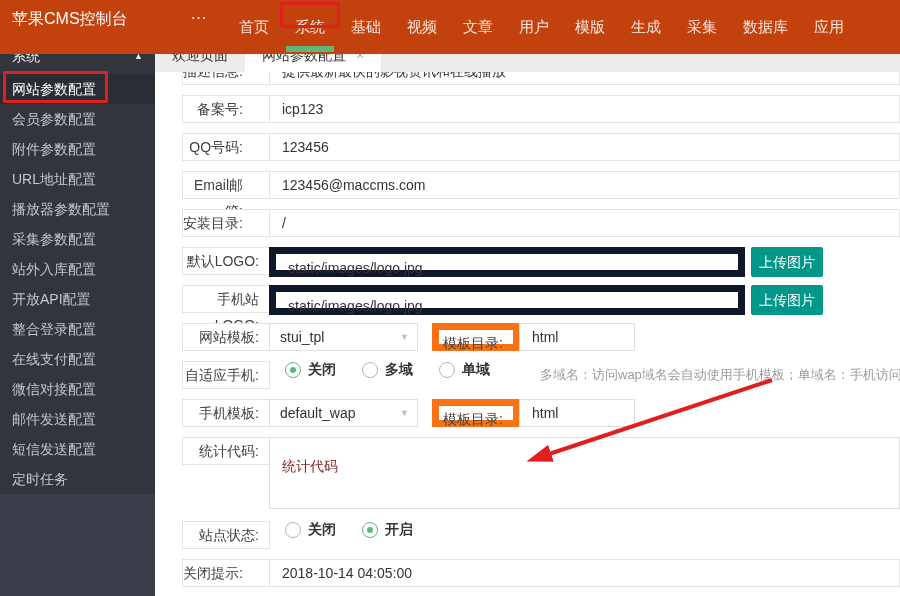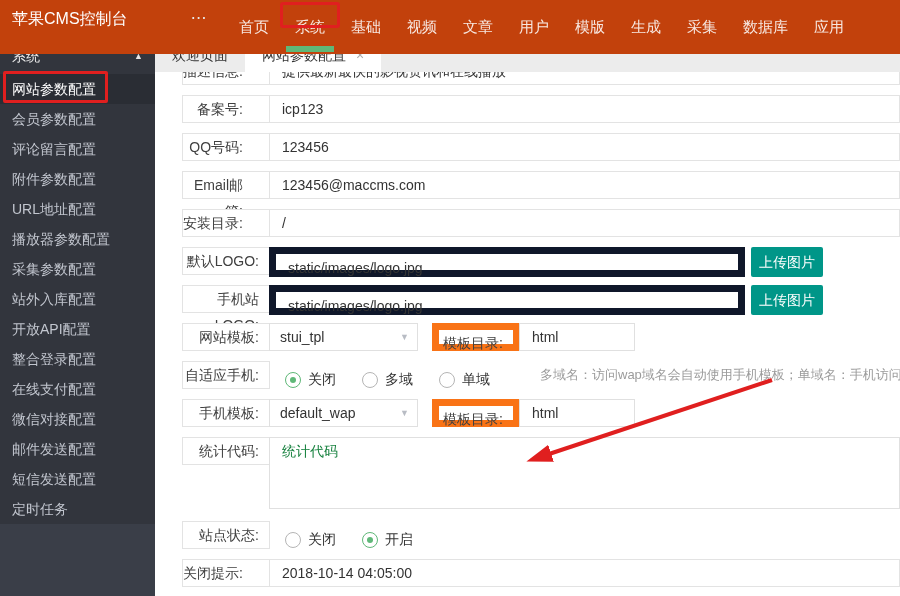--- a/index.html
+++ b/index.html
@@ -36,29 +36,29 @@
   .rowbox{display:flex;width:800px;height:28px;border:1px solid #E3E3E3;box-sizing:border-box;background:#fff;}
   .rowbox .lbl{width:87px;border-right:1px solid #E3E3E3;text-align:right;padding-right:26px;box-sizing:border-box;line-height:26px;font-size:14px;color:#404040;flex:none;}
   .rowbox .val{padding-left:12px;line-height:26px;font-size:14px;color:#333;white-space:nowrap;}
   .lblbox{width:88px;height:28px;border:1px solid #E3E3E3;box-sizing:border-box;background:#fff;text-align:right;padding-right:10px;line-height:26px;font-size:14px;color:#404040;flex:none;}
   .inputbox{margin-left:-1px;width:476px;height:30px;border:7px solid #0f172a;box-sizing:border-box;padding-left:12px;line-height:28px;font-size:14px;color:#333;background:#fff;white-space:nowrap;}
   .btn-upload{margin-left:6px;width:72px;height:30px;background:#009688;border-radius:2px;color:#fff;font-size:14px;text-align:center;line-height:30px;cursor:pointer;flex:none;}
   .selbox{position:relative;margin-left:-1px;width:149px;height:28px;border:1px solid #E0E0E0;box-sizing:border-box;padding-left:10px;line-height:26px;font-size:14px;color:#333;background:#fff;cursor:pointer;}
   .selbox .chev{position:absolute;right:8px;top:0;line-height:26px;font-size:9px;color:#B8BCC4;}
   .lblbox2{margin-left:14px;width:88px;height:28px;border:7px solid #f97316;box-sizing:border-box;text-align:right;padding-right:10px;line-height:26px;font-size:14px;color:#404040;flex:none;}
   .inputbox2{margin-left:-1px;width:116px;height:28px;border:1px solid #E0E0E0;box-sizing:border-box;padding-left:12px;line-height:26px;font-size:14px;color:#333;background:#fff;}
-  .radios{display:flex;align-items:flex-end;height:28px;margin-left:15px;}
+  .radios{display:flex;align-items:flex-start;height:28px;margin-left:15px;font-weight:bold;}
   .radio-opt{display:flex;align-items:center;margin-right:26px;cursor:pointer;}
   .radio-circle{width:14px;height:14px;border:1px solid #B5B5B5;border-radius:50%;background:#fff;display:flex;align-items:center;justify-content:center;flex:none;}
   .radio-opt.checked .radio-circle{border-color:#5FB878;}
   .radio-dot{width:6px;height:6px;border-radius:50%;background:#5FB878;display:none;}
   .radio-opt.checked .radio-dot{display:block;}
   .radio-label{margin-left:7px;font-size:14px;color:#333;white-space:nowrap;}
   .hint{margin-left:24px;line-height:28px;font-size:13px;color:#9B9B9B;white-space:nowrap;}
-  .textareabox{margin-left:-1px;width:650px;height:72px;border:1px solid #E0E0E0;box-sizing:border-box;padding:5px 12px;font-size:14px;color:#15803d;background:#fff;}
+  .textareabox{margin-left:-1px;width:650px;height:72px;border:1px solid #E0E0E0;box-sizing:border-box;padding:20px 12px;font-size:14px;color:#7f1d1d;background:#fff;}
 
   
   .overlay{position:absolute;left:0;top:0;width:900px;height:596px;pointer-events:none;z-index:10;}
 </style>
 </head>
 <body>
 
 <div class="viewport">
 
   <div class="header">
@@ -84,21 +84,20 @@
   </div>
 
   <div class="sidebar">
     <div class="side-menu">
       <div class="side-group">
         <span>系统</span>
         <span class="arrow">▲</span>
       </div>
       <div class="side-item active">网站参数配置</div>
       <div class="side-item">会员参数配置</div>
-      <div class="side-item">评论留言配置</div>
       <div class="side-item">附件参数配置</div>
       <div class="side-item">URL地址配置</div>
       <div class="side-item">播放器参数配置</div>
       <div class="side-item">采集参数配置</div>
       <div class="side-item">站外入库配置</div>
       <div class="side-item">开放API配置</div>
       <div class="side-item">整合登录配置</div>
       <div class="side-item">在线支付配置</div>
       <div class="side-item">微信对接配置</div>
       <div class="side-item">邮件发送配置</div>

